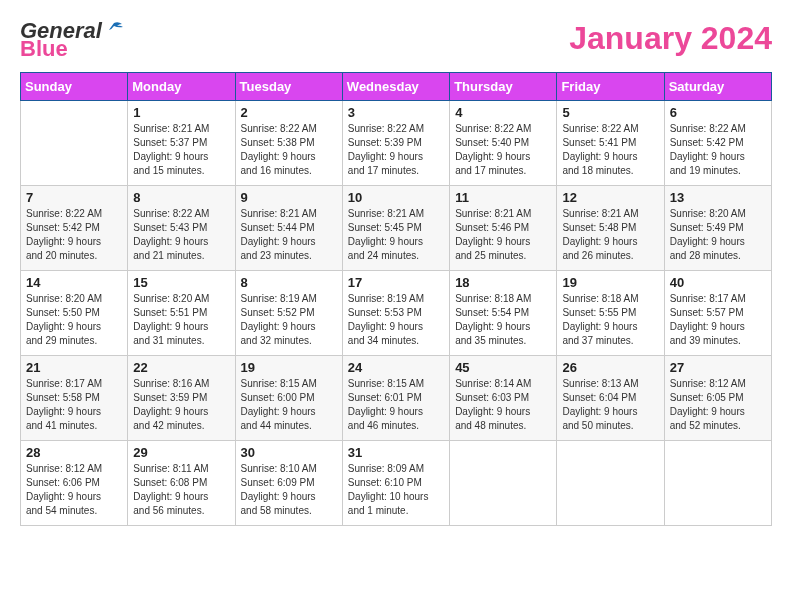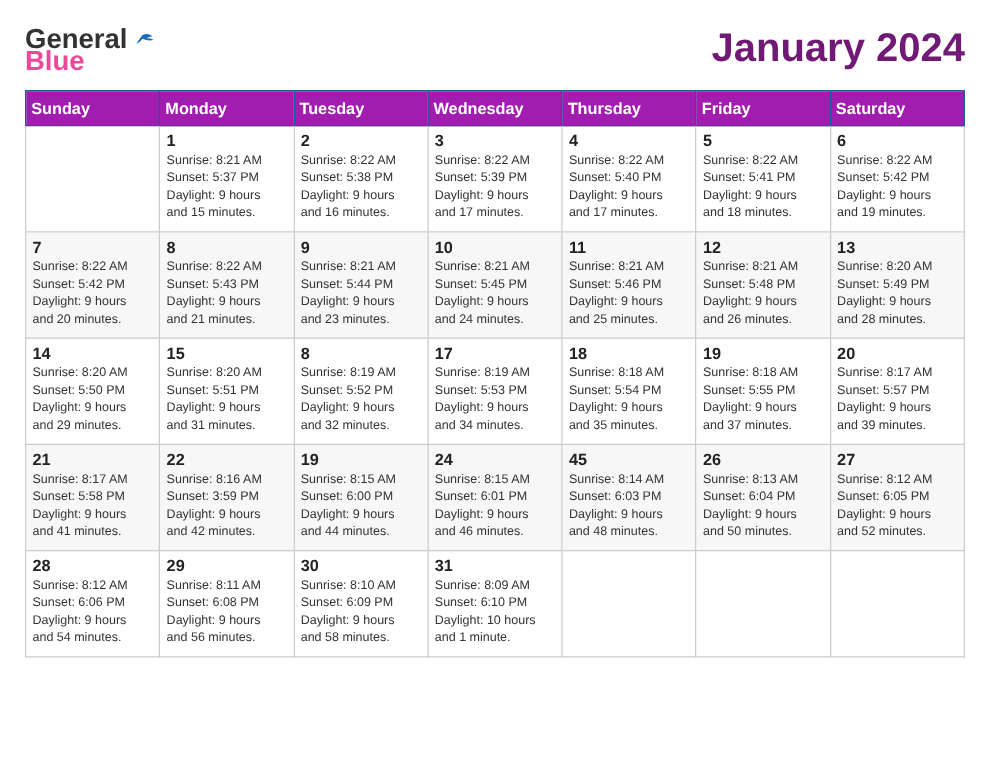--- a/index.html
+++ b/index.html
@@ -25,33 +25,33 @@
       font-size: 22px;
       font-weight: bold;
       line-height: 1;
     }
     .logo-general { color: #333; }
     .logo-blue { color: #ec4899; }
     .title-block { text-align: right; }
     .calendar-title {
       font-size: 32px;
       font-weight: bold;
-      color: #701a75;
+      color: #ec4899;
     }
     .calendar-subtitle {
       font-size: 16px;
       color: #444;
     }
     table {
       width: 100%;
       border-collapse: collapse;
       font-size: 11px;
     }
     thead tr th {
-      background: #a21caf;
+      background: #d946ef;
       color: #fff;
       padding: 6px 4px;
       text-align: left;
       font-size: 13px;
       font-weight: bold;
       border: 1px solid #1a5a9a;
     }
     tbody tr td {
       border: 1px solid #ccc;
       vertical-align: top;
@@ -77,21 +77,21 @@
     }
     tbody tr td.empty {
       background: #fff;
     }
   </style>
 </head>
 <body>
 
 <div class="header-section">
   <div class="logo">
-    <div style="display:flex;align-items:flex-end;">
+    <div style="display:flex;align-items:center;font-style:italic;">
       <span class="logo-text logo-general">General</span>
       <svg width="20" height="16" viewBox="0 0 20 16" style="margin-left:2px;margin-top:-4px;">
         <path d="M10,2 Q14,0 18,3 Q15,3 13,5 Q16,4 19,6 Q14,7 10,5 Q8,8 5,9 Q7,6 10,2Z" fill="#1a6eb5"></path>
       </svg>
     </div>
     <span class="logo-text logo-blue" style="margin-top:-4px;">Blue</span>
   </div>
   <div class="title-block">
     <div class="calendar-title">January 2024</div>
   </div>
@@ -243,21 +243,21 @@
 and 35 minutes.</div>
         </td>
         <td>
           <span class="day-number">19</span>
           <div class="day-info" style="white-space: pre-line;">Sunrise: 8:18 AM
 Sunset: 5:55 PM
 Daylight: 9 hours
 and 37 minutes.</div>
         </td>
         <td>
-          <span class="day-number">20</span>
+          <span class="day-number">40</span>
           <div class="day-info" style="white-space: pre-line;">Sunrise: 8:17 AM
 Sunset: 5:57 PM
 Daylight: 9 hours
 and 39 minutes.</div>
         </td>
       </tr>
       <tr>
         <td>
           <span class="day-number">21</span>
           <div class="day-info" style="white-space: pre-line;">Sunrise: 8:17 AM

